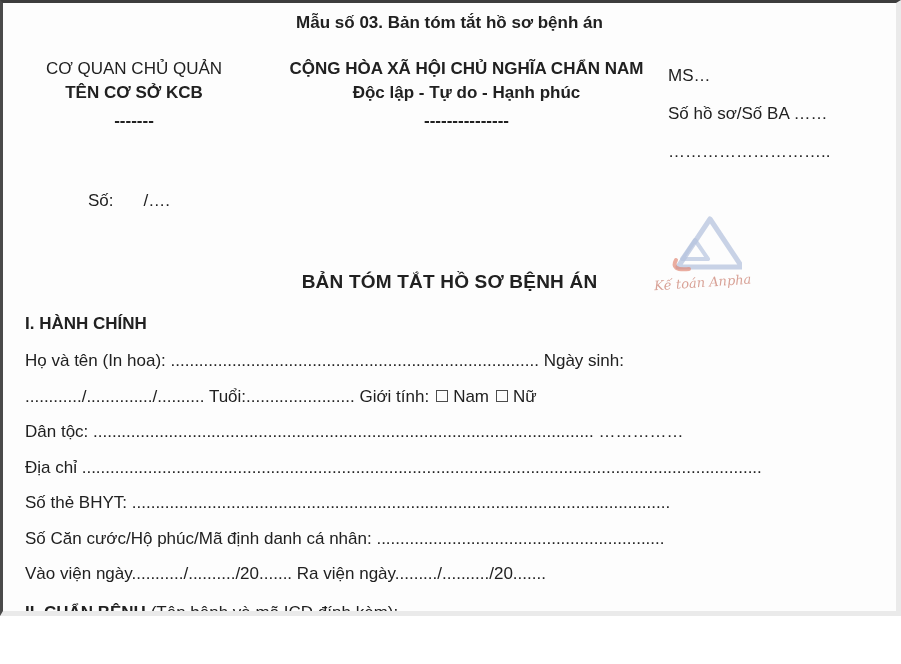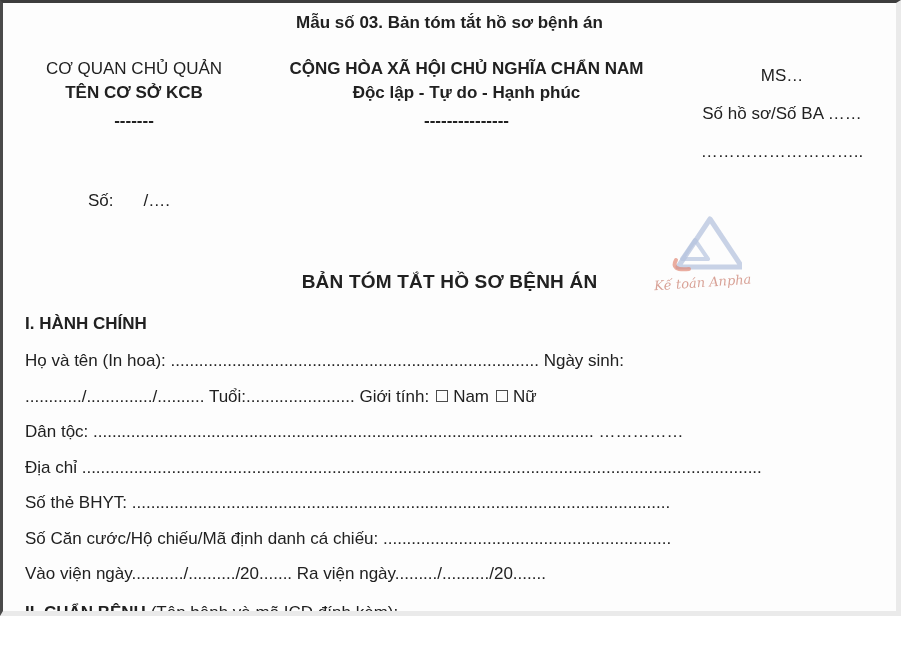--- a/index.html
+++ b/index.html
@@ -13,21 +13,21 @@
     border-right:5px solid #eaeaea;
     border-bottom:5px solid #eaeaea;
     font-family:"Liberation Sans", sans-serif;
     color:#212121;
     overflow:hidden;
   }
   .form-label { padding-top:10px; text-align:center; font-weight:bold; font-size:17px; }
   .header { display:flex; margin-top:24px; }
   .h-left { width:262px; text-align:center; }
   .h-center { flex:1; text-align:center; }
-  .h-right { width:228px; text-align:center; }
+  .h-right { width:228px; text-align:left; }
   .h-line { line-height:24px; font-size:17px; }
   .bold { font-weight:bold; }
   .dashes { font-weight:bold; font-size:17px; letter-spacing:0px; margin-top:6px; line-height:20px; }
   .h-right .h-line { line-height:38px; font-size:17px; }
   .so-line { margin-top:20px; margin-left:85px; font-size:17px; }
   .so-value { margin-left:30px; }
   .watermark { position:absolute; top:212px; right:146px; width:96px; text-align:center; pointer-events:none; }
   .wm-text { font-family:"DejaVu Serif", serif; font-style:italic; font-size:13px;
              color:#cf8b7d; opacity:0.8; transform:rotate(-4deg); margin-top:-2px; white-space:nowrap; }
   .doc-title { margin-top:60px; text-align:center; font-weight:bold; font-size:19px; letter-spacing:0.2px; }
@@ -87,21 +87,21 @@
 
     <div class="line">Họ và tên (In hoa): .............................................................................. Ngày sinh:</div>
 
     <div class="line">
       <span>............/............../.......... Tuổi:....................... Giới tính:</span><span class="checkbox"></span><span>Nam</span><span class="checkbox"></span><span>Nữ</span>
     </div>
 
     <div class="line">Dân tộc: .......................................................................................................... ……………</div>
     <div class="line">Địa chỉ ................................................................................................................................................</div>
     <div class="line">Số thẻ BHYT: ..................................................................................................................</div>
-    <div class="line">Số Căn cước/Hộ chiếu/Mã định danh cá chiếu: .............................................................</div>
+    <div class="line">Số Căn cước/Hộ phúc/Mã định danh cá nhân: .............................................................</div>
     <div class="line">Vào viện ngày.........../........../20....... Ra viện ngày........./........../20.......</div>
 
     <div class="line section2">
       <span class="bold">II. CHẨN BỆNH </span><span class="note">(Tên bệnh và mã ICD đính kèm):</span>
     </div>
   </div>
 
 </div>
 
 </body></html>

